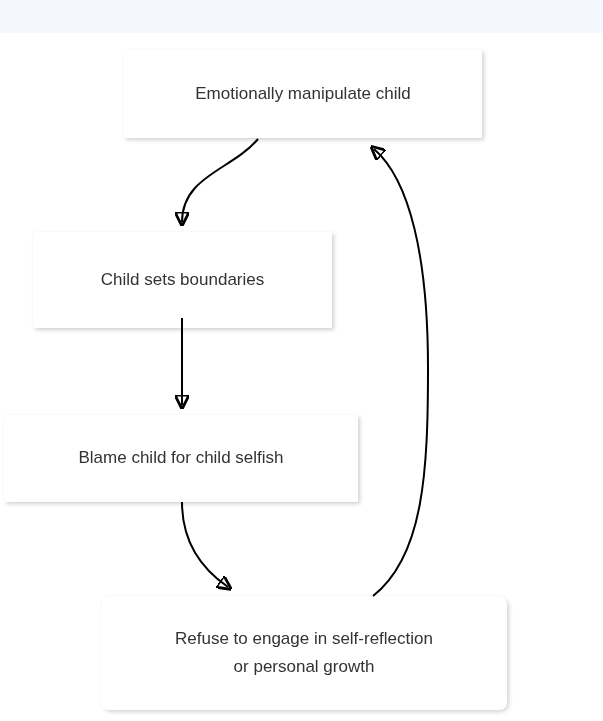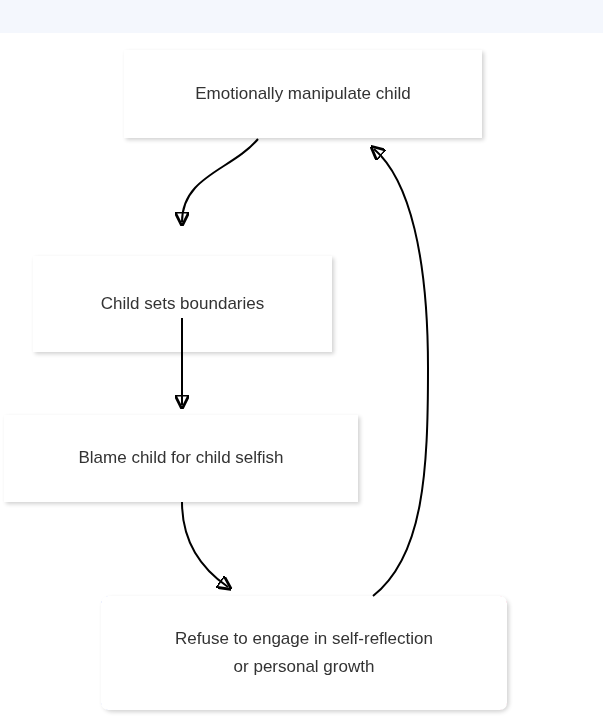--- a/index.html
+++ b/index.html
@@ -28,21 +28,21 @@
     width: 100%; height: 100%;
     background: #ffffff;
     display: flex; align-items: center; justify-content: center;
     text-align: center;
     color: #333333;
     font-size: 17px;
     line-height: 1.65;
     white-space: pre-line;
   }
   .n1 { left: 124px; top: 50px;  width: 358px; height: 88px; }
-  .n2 { left: 33px;  top: 232px; width: 299px; height: 96px; margin-top: 24px; }
+  .n2 { left: 33px;  top: 232px; width: 299px; height: 96px; }
   .n3 { left: 4px;   top: 415px; width: 354px; height: 87px; }
   .n4 { left: 101px; top: 596px; width: 406px; height: 114px; border-radius: 9px; }
   .n4 .node-inner { border-radius: 7px; }
 
   .edges {
     position: absolute; left: 0; top: 0;
     width: 603px; height: 721px;
     pointer-events: none;
   }
   .edges path { fill: none; stroke: #000000; stroke-width: 2; }

